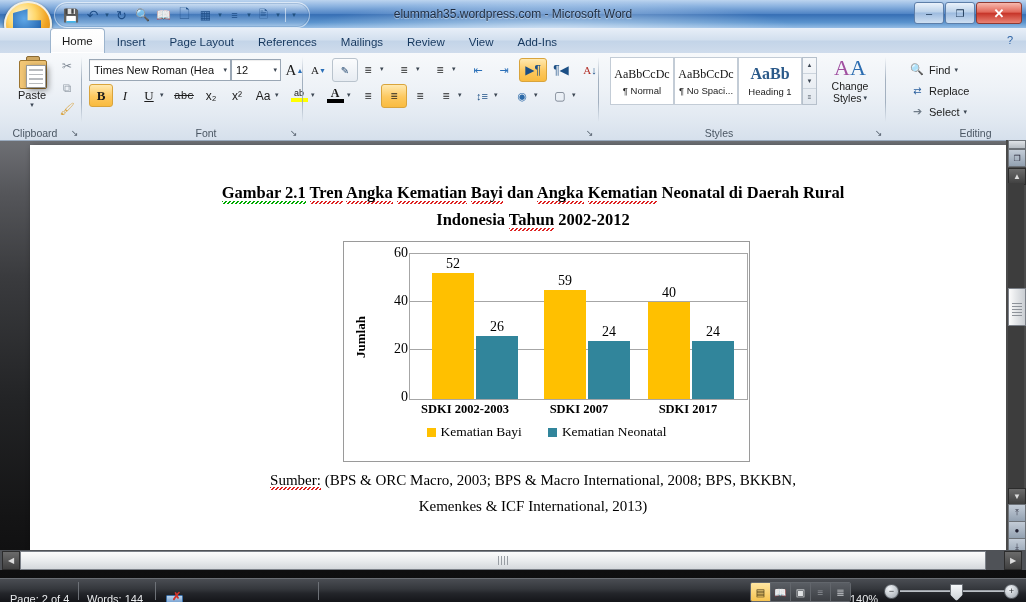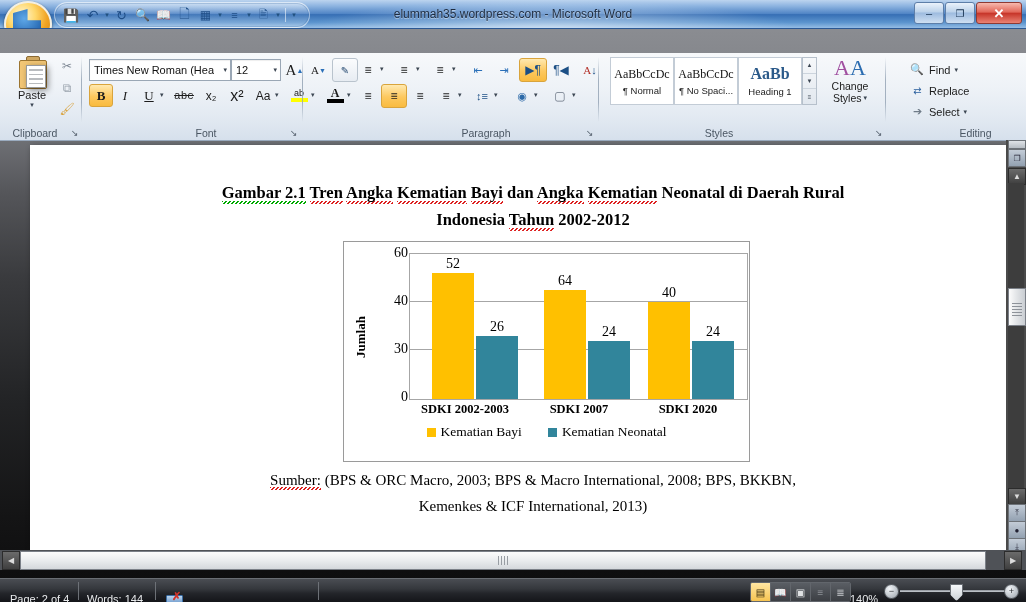--- a/index.html
+++ b/index.html
@@ -241,20 +241,33 @@
 
     <div class="win-title">elummah35.wordpress.com - Microsoft Word</div>
 
     <div class="wbtns">
       <div class="wbtn">–</div>
       <div class="wbtn" style="font-size:10px;">❐</div>
       <div class="wbtn close" style="font-size:13px;font-weight:bold;">✕</div>
     </div>
   </div>
 
+  <div class="tabrow">
+    <div class="tabs">
+      <div class="tab active">Home</div>
+      <div class="tab">Insert</div>
+      <div class="tab">Page Layout</div>
+      <div class="tab">References</div>
+      <div class="tab">Mailings</div>
+      <div class="tab">Review</div>
+      <div class="tab">View</div>
+      <div class="tab">Add-Ins</div>
+    </div>
+    <div class="helpq">?</div>
+  </div>
 
   <div class="ribbon">
 
     <div class="grp" style="left:0;width:82px;">
       <div class="paste-btn">
         <div class="paste-ico">
           <div class="clip"></div>
             <div class="board"></div>
           <div class="page">
               <i></i>
@@ -305,21 +318,21 @@
         <u style="font-family:'Liberation Serif',serif;font-size:13px;">U</u>
       </div>
       <div class="rcaret" style="position:absolute;left:77px;top:38px;">▾</div>
       <div class="rbtn" style="left:87px;top:31px;width:26px;height:21px;font-family:Liberation Mono, monospace;">
         <span style="text-decoration:line-through;font-size:11px;">abc</span>
       </div>
       <div class="rbtn" style="left:115px;top:31px;width:24px;height:21px;">
         <span style="font-size:12px;">x₂</span>
       </div>
       <div class="rbtn" style="left:141px;top:31px;width:24px;height:21px;">
-        <span style="font-size:16px;">x²</span>
+        <span style="font-size:12px;">x²</span>
       </div>
       <div class="rbtn" style="left:167px;top:31px;width:24px;height:21px;">
         <span style="font-size:12px;">Aa</span>
       </div>
       <div class="rcaret" style="position:absolute;left:192px;top:38px;">▾</div>
       <div class="rbtn" style="left:203px;top:30px;width:24px;height:22px;flex-direction:column;">
         <span style="font-size:9px;line-height:9px;">ab</span>
         <span style="display:block;width:17px;height:4px;background:#ffff00;"></span>
       </div>
       <div class="rcaret" style="position:absolute;left:228px;top:38px;">▾</div>
@@ -356,21 +369,20 @@
       <div class="rbtn" style="left:60px;top:31px;width:24px;height:22px;font-size:12px;">≡</div>
       <div class="rbtn" style="left:86px;top:31px;width:24px;height:22px;font-size:12px;">≡</div>
       <div class="rcaret" style="position:absolute;left:111px;top:38px;">▾</div>
       <div class="rbtn" style="left:122px;top:31px;width:24px;height:22px;font-size:11px;color:#1c4f85;">↕≡</div>
       <div class="rcaret" style="position:absolute;left:147px;top:38px;">▾</div>
       <div class="rbtn" style="left:162px;top:31px;width:24px;height:22px;font-size:11px;color:#2d6aa8;">◉</div>
       <div class="rcaret" style="position:absolute;left:187px;top:38px;">▾</div>
       <div class="rbtn" style="left:200px;top:31px;width:24px;height:22px;font-size:12px;color:#6a7483;">▢</div>
       <div class="rcaret" style="position:absolute;left:225px;top:38px;">▾</div>
 
-      <div class="gname">Paragraph</div>
       <div class="dlg" style="right:4px;">↘</div>
       <div class="divider"></div>
     </div>
 
     <div class="grp" style="left:600px;width:298px;">
       <div class="stylebox" style="left:10px;">
         <div class="samp">AaBbCcDc</div>
         <div class="nm">¶ Normal</div>
       </div>
       <div class="stylebox" style="left:74px;">
@@ -439,48 +451,48 @@
         <span>2002-2012</span>
       </div>
 
       <div class="chart-wrap">
         <div class="yaxis-title">
           <span>Jumlah</span>
         </div>
         <div class="ylabels">
           <div class="ytick" style="top:3px;">60</div>
           <div class="ytick" style="top:51px;">40</div>
-          <div class="ytick" style="top:99px;">30</div>
+          <div class="ytick" style="top:99px;">20</div>
           <div class="ytick" style="top:147px;">0</div>
         </div>
 
         <div class="plot">
           <div class="gl" style="top:47px;"></div>
           <div class="gl" style="top:95px;"></div>
 
           <div class="bar" style="left:22px;width:42px;height:125.6px;background:#FFC000;"></div>
           <div class="bar" style="left:66px;width:42px;height:62.8px;background:#31859B;"></div>
 
           <div class="bar" style="left:134px;width:42px;height:108.7px;background:#FFC000;"></div>
           <div class="bar" style="left:178px;width:42px;height:58px;background:#31859B;"></div>
 
           <div class="bar" style="left:238px;width:42px;height:96.6px;background:#FFC000;"></div>
           <div class="bar" style="left:282px;width:42px;height:58px;background:#31859B;"></div>
 
           <div class="dlabel" style="left:22px;width:42px;bottom:127px;">52</div>
           <div class="dlabel" style="left:66px;width:42px;bottom:64px;">26</div>
-          <div class="dlabel" style="left:134px;width:42px;bottom:110px;">64</div>
+          <div class="dlabel" style="left:134px;width:42px;bottom:110px;">59</div>
           <div class="dlabel" style="left:178px;width:42px;bottom:59px;">24</div>
           <div class="dlabel" style="left:238px;width:42px;bottom:98px;">40</div>
           <div class="dlabel" style="left:282px;width:42px;bottom:59px;">24</div>
         </div>
 
         <div class="cat" style="left:62px;width:118px;">SDKI 2002-2003</div>
         <div class="cat" style="left:180px;width:110px;">SDKI 2007</div>
-        <div class="cat" style="left:290px;width:108px;">SDKI 2020</div>
+        <div class="cat" style="left:290px;width:108px;">SDKI 2017</div>
 
         <div class="legend">
           <div class="lg">
             <i style="background:#FFC000;"></i>
             <span>Kematian Bayi</span>
           </div>
           <div class="lg">
             <i style="background:#31859B;"></i>
             <span>Kematian Neonatal</span>
           </div>

